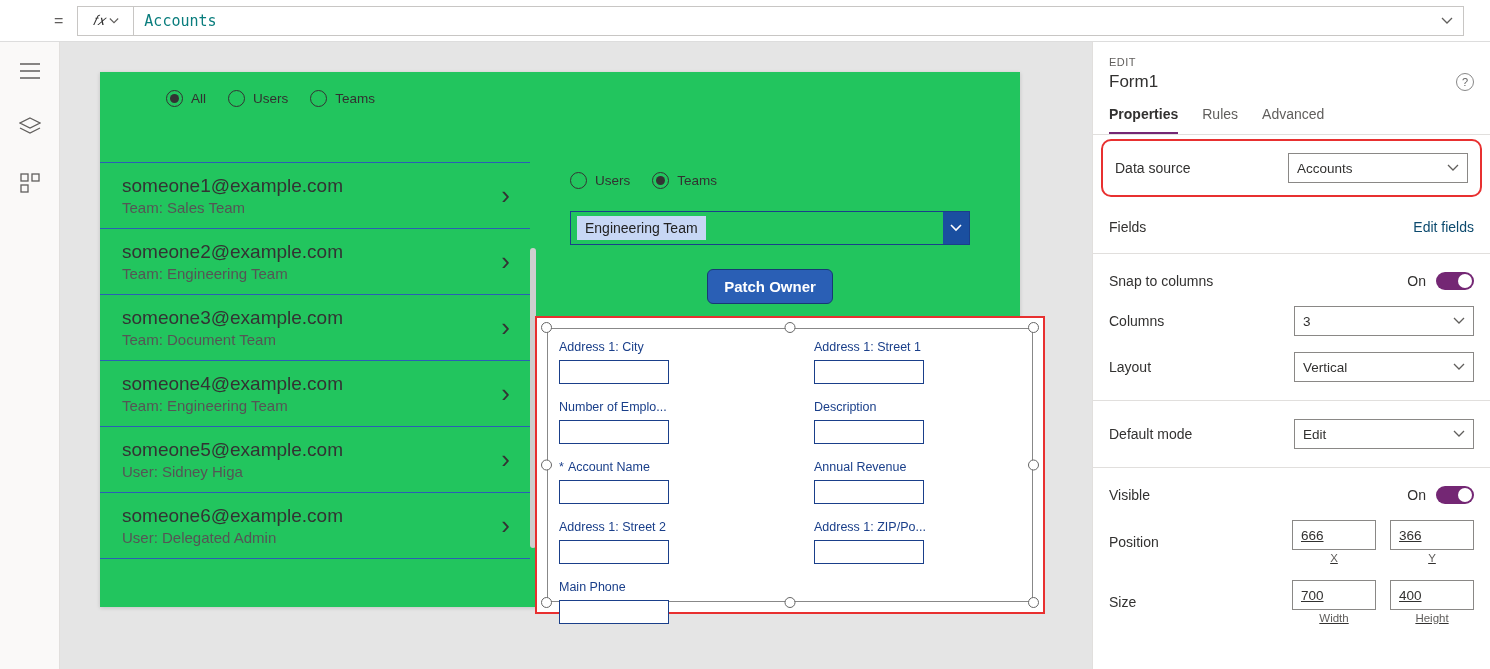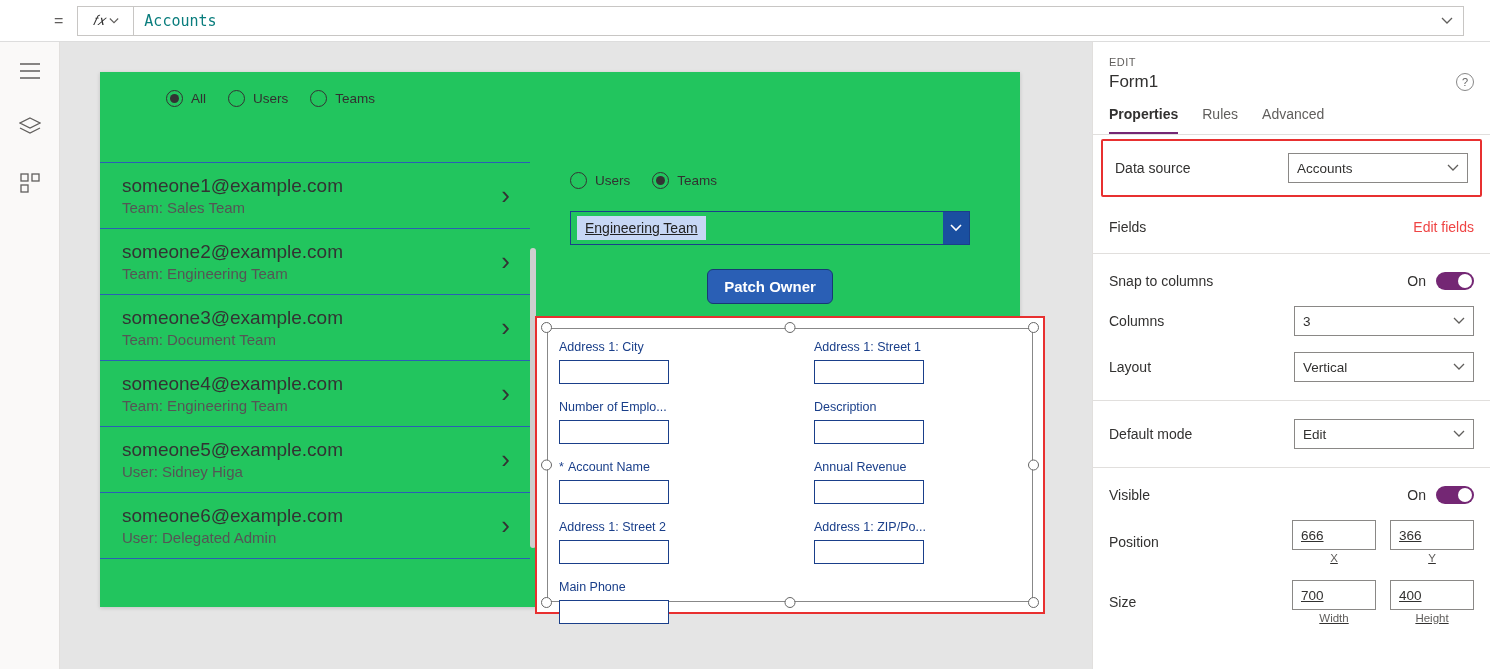--- a/index.html
+++ b/index.html
@@ -36,21 +36,21 @@
   .gitem { border-bottom: 1.5px solid #2a5fb5; padding: 12px 20px 12px 22px; display:flex; justify-content:space-between; align-items:center; }
   .gitem .txt .email { font-size: 19px; color: #333; }
   .gitem .txt .team  { font-size: 15px; color: #555; margin-top: 2px;}
   .chev { font-size: 26px; color: #333; font-weight:200;}
   .gallery .gitem:first-child{ border-top:1.5px solid #2a5fb5;}
   
   
   .right-controls { position:absolute; left:470px; top:100px; }
   .right-controls .radio-row{ padding:0;}
   .teams-dd { width: 400px; height:34px; border:1.3px solid #1a3f8a; margin-top:22px; display:flex; align-items:center; padding:0; position:relative;}
-  .teams-dd .dd-text { font-size: 14px; color:#222; background:#c7d7f5; padding:4px 8px; margin-left:6px;text-decoration:underline;}
+  .teams-dd .dd-text { font-size: 14px; color:#222; background:#c7d7f5; padding:4px 8px; margin-left:6px;}
   .teams-dd .dd-btn{ position:absolute; right:0; top:0; width:26px; height:100%; background:#1a4fa0; color:#fff; display:flex; align-items:center; justify-content:center;}
   .patch-btn { background:#2a5fb5; color:#fff; font-size:15px; font-weight:600; border:1.5px solid #173a73; border-radius:6px; padding:8px 16px; margin:24px auto 0; display:block; }
   
   
   .form-sel { position:absolute; left:435px; top:244px; width:510px; height:298px; border:2px solid #e83030; background:#fff; }
   .inner-border{ position:absolute; inset:10px; border:1px solid #888;}
   .handles .h{ position:absolute; width:11px; height:11px; background:#fff; border:1px solid #666; border-radius:50%;}
   .h.tl{top:4px; left:4px}.h.tr{top:4px; right:4px}.h.bl{bottom:4px; left:4px}.h.br{bottom:4px; right:4px}
   .h.tm{top:4px; left:50%; transform:translateX(-50%)} .h.bm{bottom:4px; left:50%; transform:translateX(-50%)}
   .h.lm{left:4px; top:50%; transform:translateY(-50%)} .h.rm{right:4px; top:50%; transform:translateY(-50%)}
@@ -67,28 +67,28 @@
   .help-icon{ width:18px;height:18px;border:1px solid #888;border-radius:50%;display:flex;align-items:center;justify-content:center;font-size:11px;color:#666;}
   .tabs{ display:flex; gap:24px; margin-top:14px; padding:0 16px; border-bottom:1px solid #e1dfdd;}
   .tab{ padding-bottom:10px; color:#605e5c; font-size:14px;}
   .tab.active{ color:#323130; font-weight:600; border-bottom:2.5px solid #742774;}
   .prop-section{ border-bottom:1px solid #e1dfdd; padding:10px 16px;}
   .prop-row{ display:flex; align-items:center; justify-content:space-between; padding:8px 0;}
   .prop-row.compact{ padding:4px 0;}
   .prop-label{ color:#323130; font-size:14px;}
   .dd{ border:1px solid #8a8886; height:30px; min-width:180px; padding:0 8px; display:flex; align-items:center; justify-content:space-between; font-size:13.5px;}
   .dd.small{min-width:180px;}
-  .link{ color:#ef4444; font-size:14px;}
+  .link{ color:#0c4a6e; font-size:14px;}
   .toggle{ width:38px; height:18px; background:#742774; border-radius:10px; position:relative;}
   .toggle::after{ content:""; position:absolute; width:14px; height:14px; background:#fff; border-radius:50%; top:2px; right:2px;}
   .num-input{ width:84px; height:30px; border:1px solid #8a8886; padding:0 8px; font-size:13.5px; display:flex; align-items:center;}
   .sub-lbl{ font-size:11.5px; color:#605e5c; text-align:center; margin-top:2px;}
   .pair{ display:flex; gap:14px;text-decoration:underline;}
   .pair .col{ display:flex; flex-direction:column; align-items:center;}
-  .hl-red{ border:2px solid #e83030; border-radius:2px; padding:8px 12px; margin:4px 8px; }
+  .hl-red{ border:2px solid #e83030; border-radius:10px; padding:8px 12px; margin:4px 8px; }
   svg{ display:block;}
 </style>
 </head>
 <body>
 
 <div class="formula-row">
   <div class="equals">=</div>
   <div class="fx-box">
     <span class="fx">𝑓𝑥</span>&nbsp;
     <svg width="10" height="10" viewBox="0 0 12 12">

